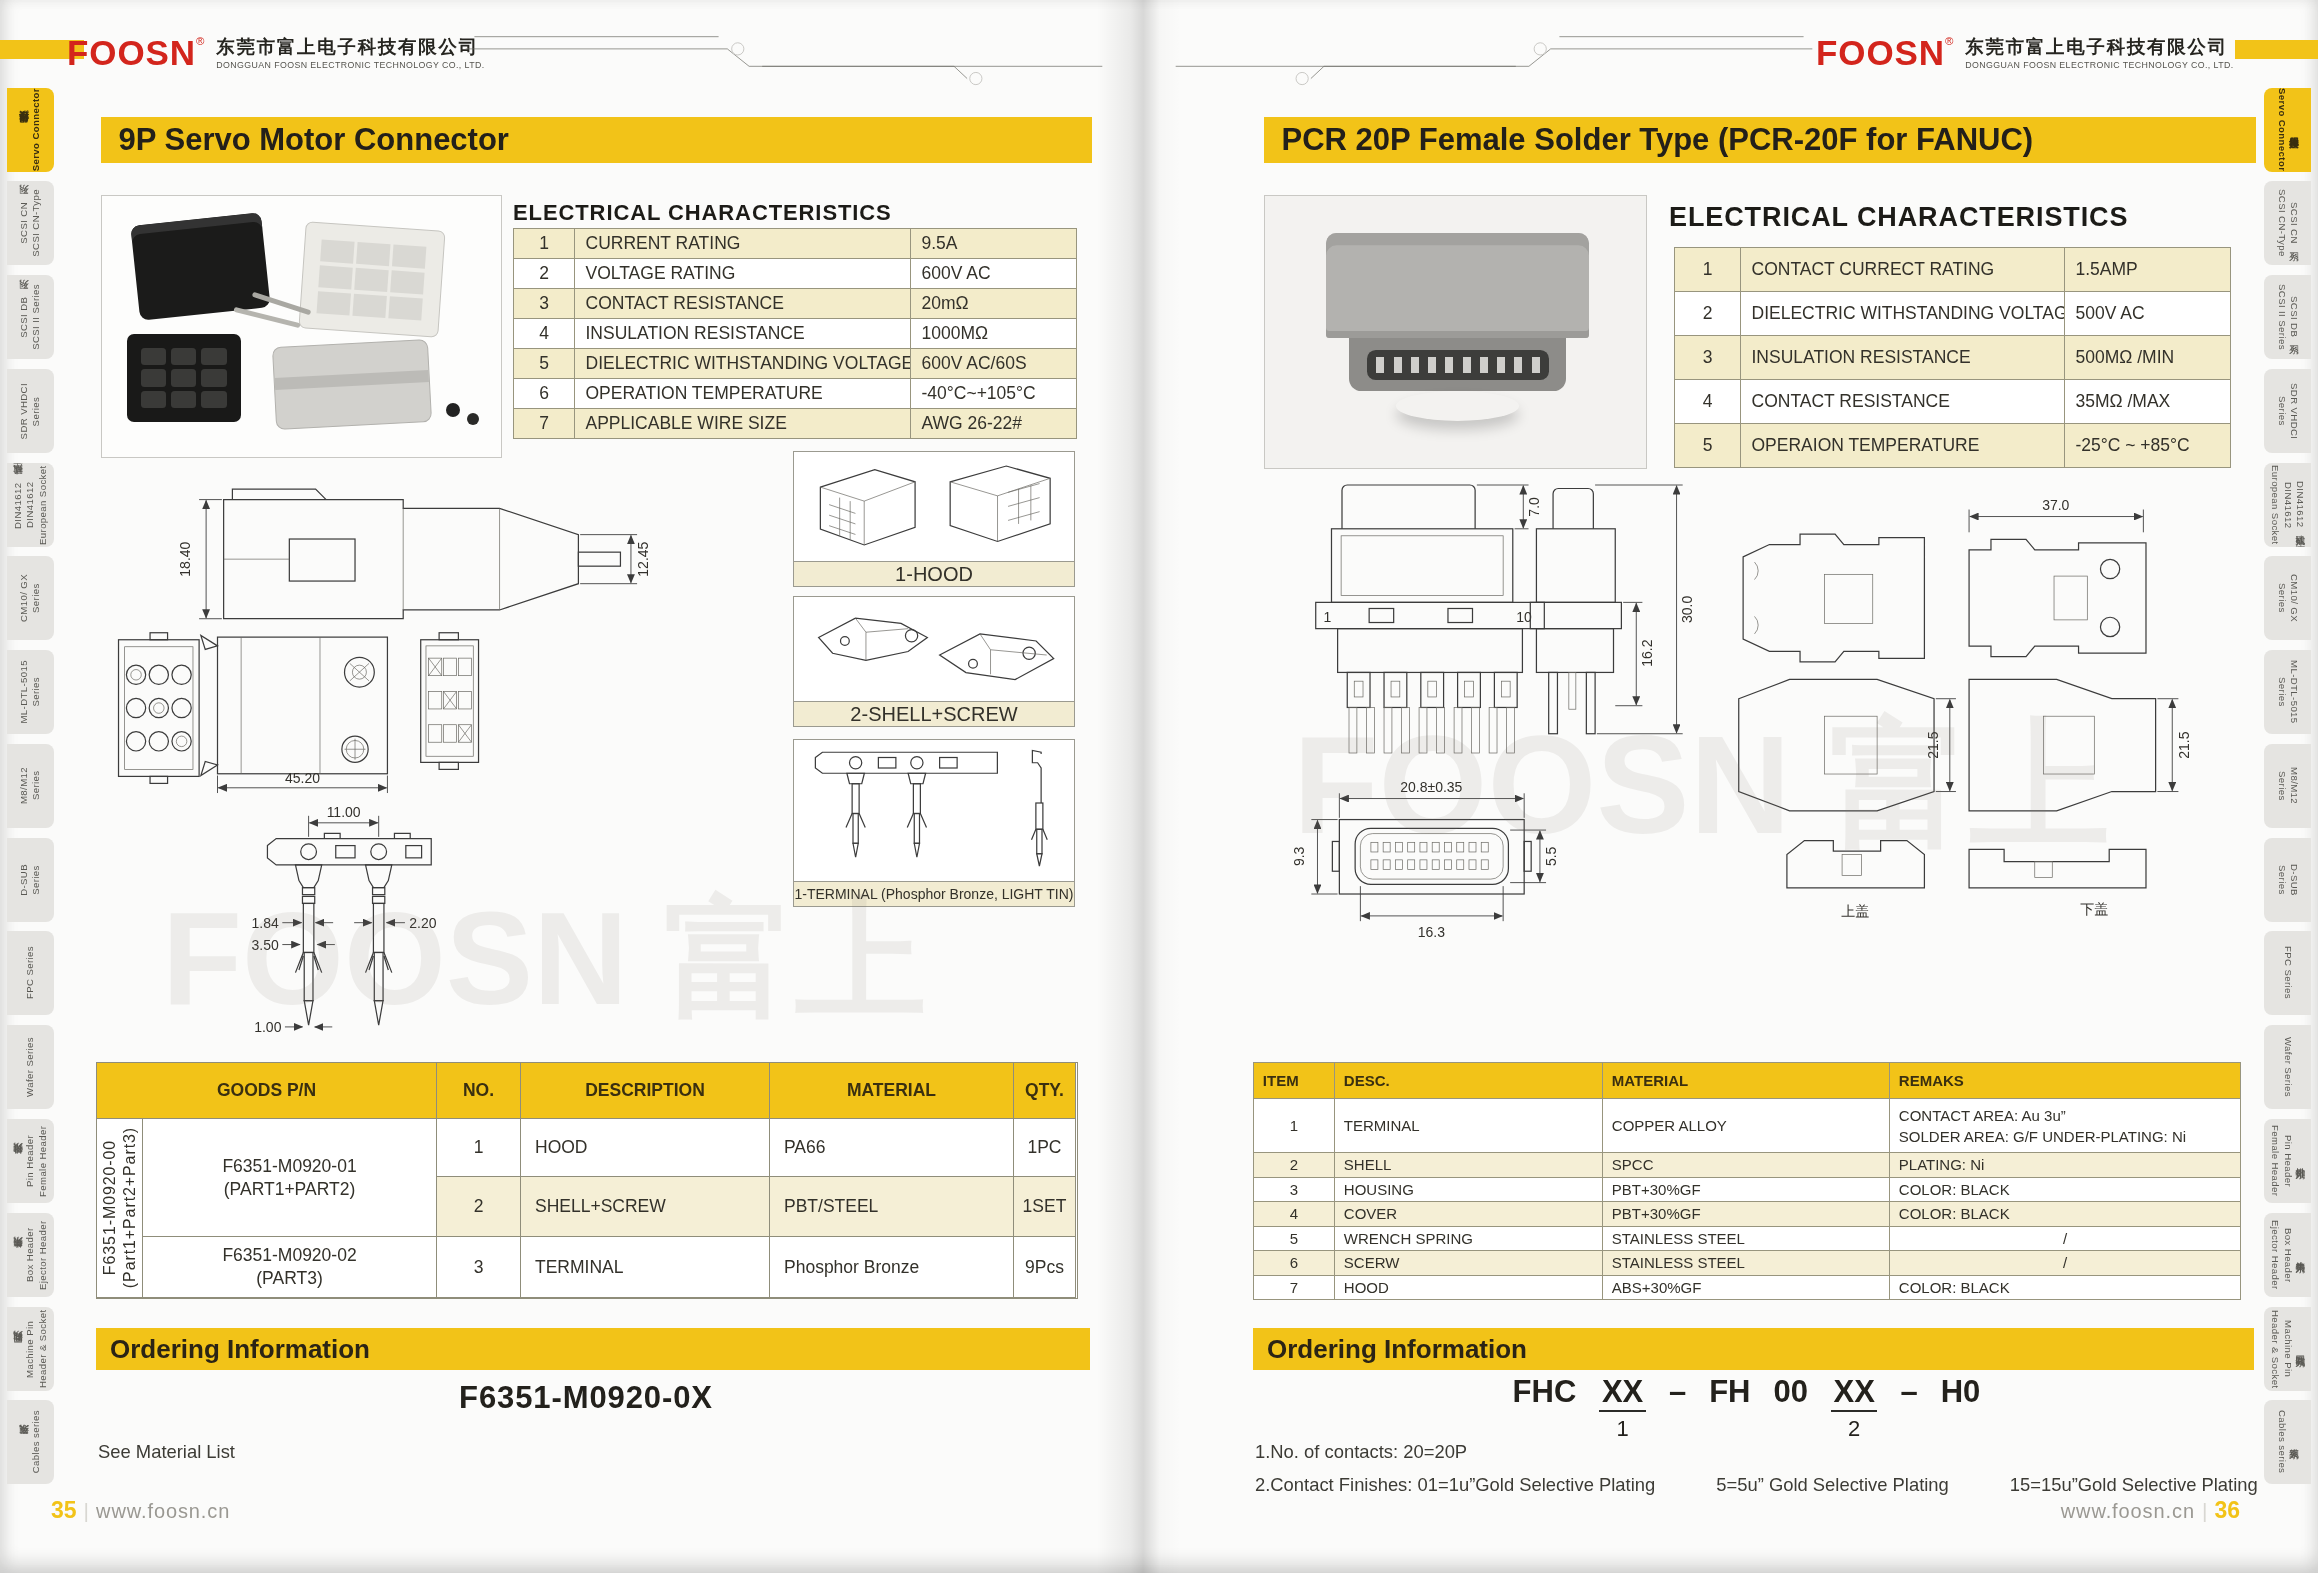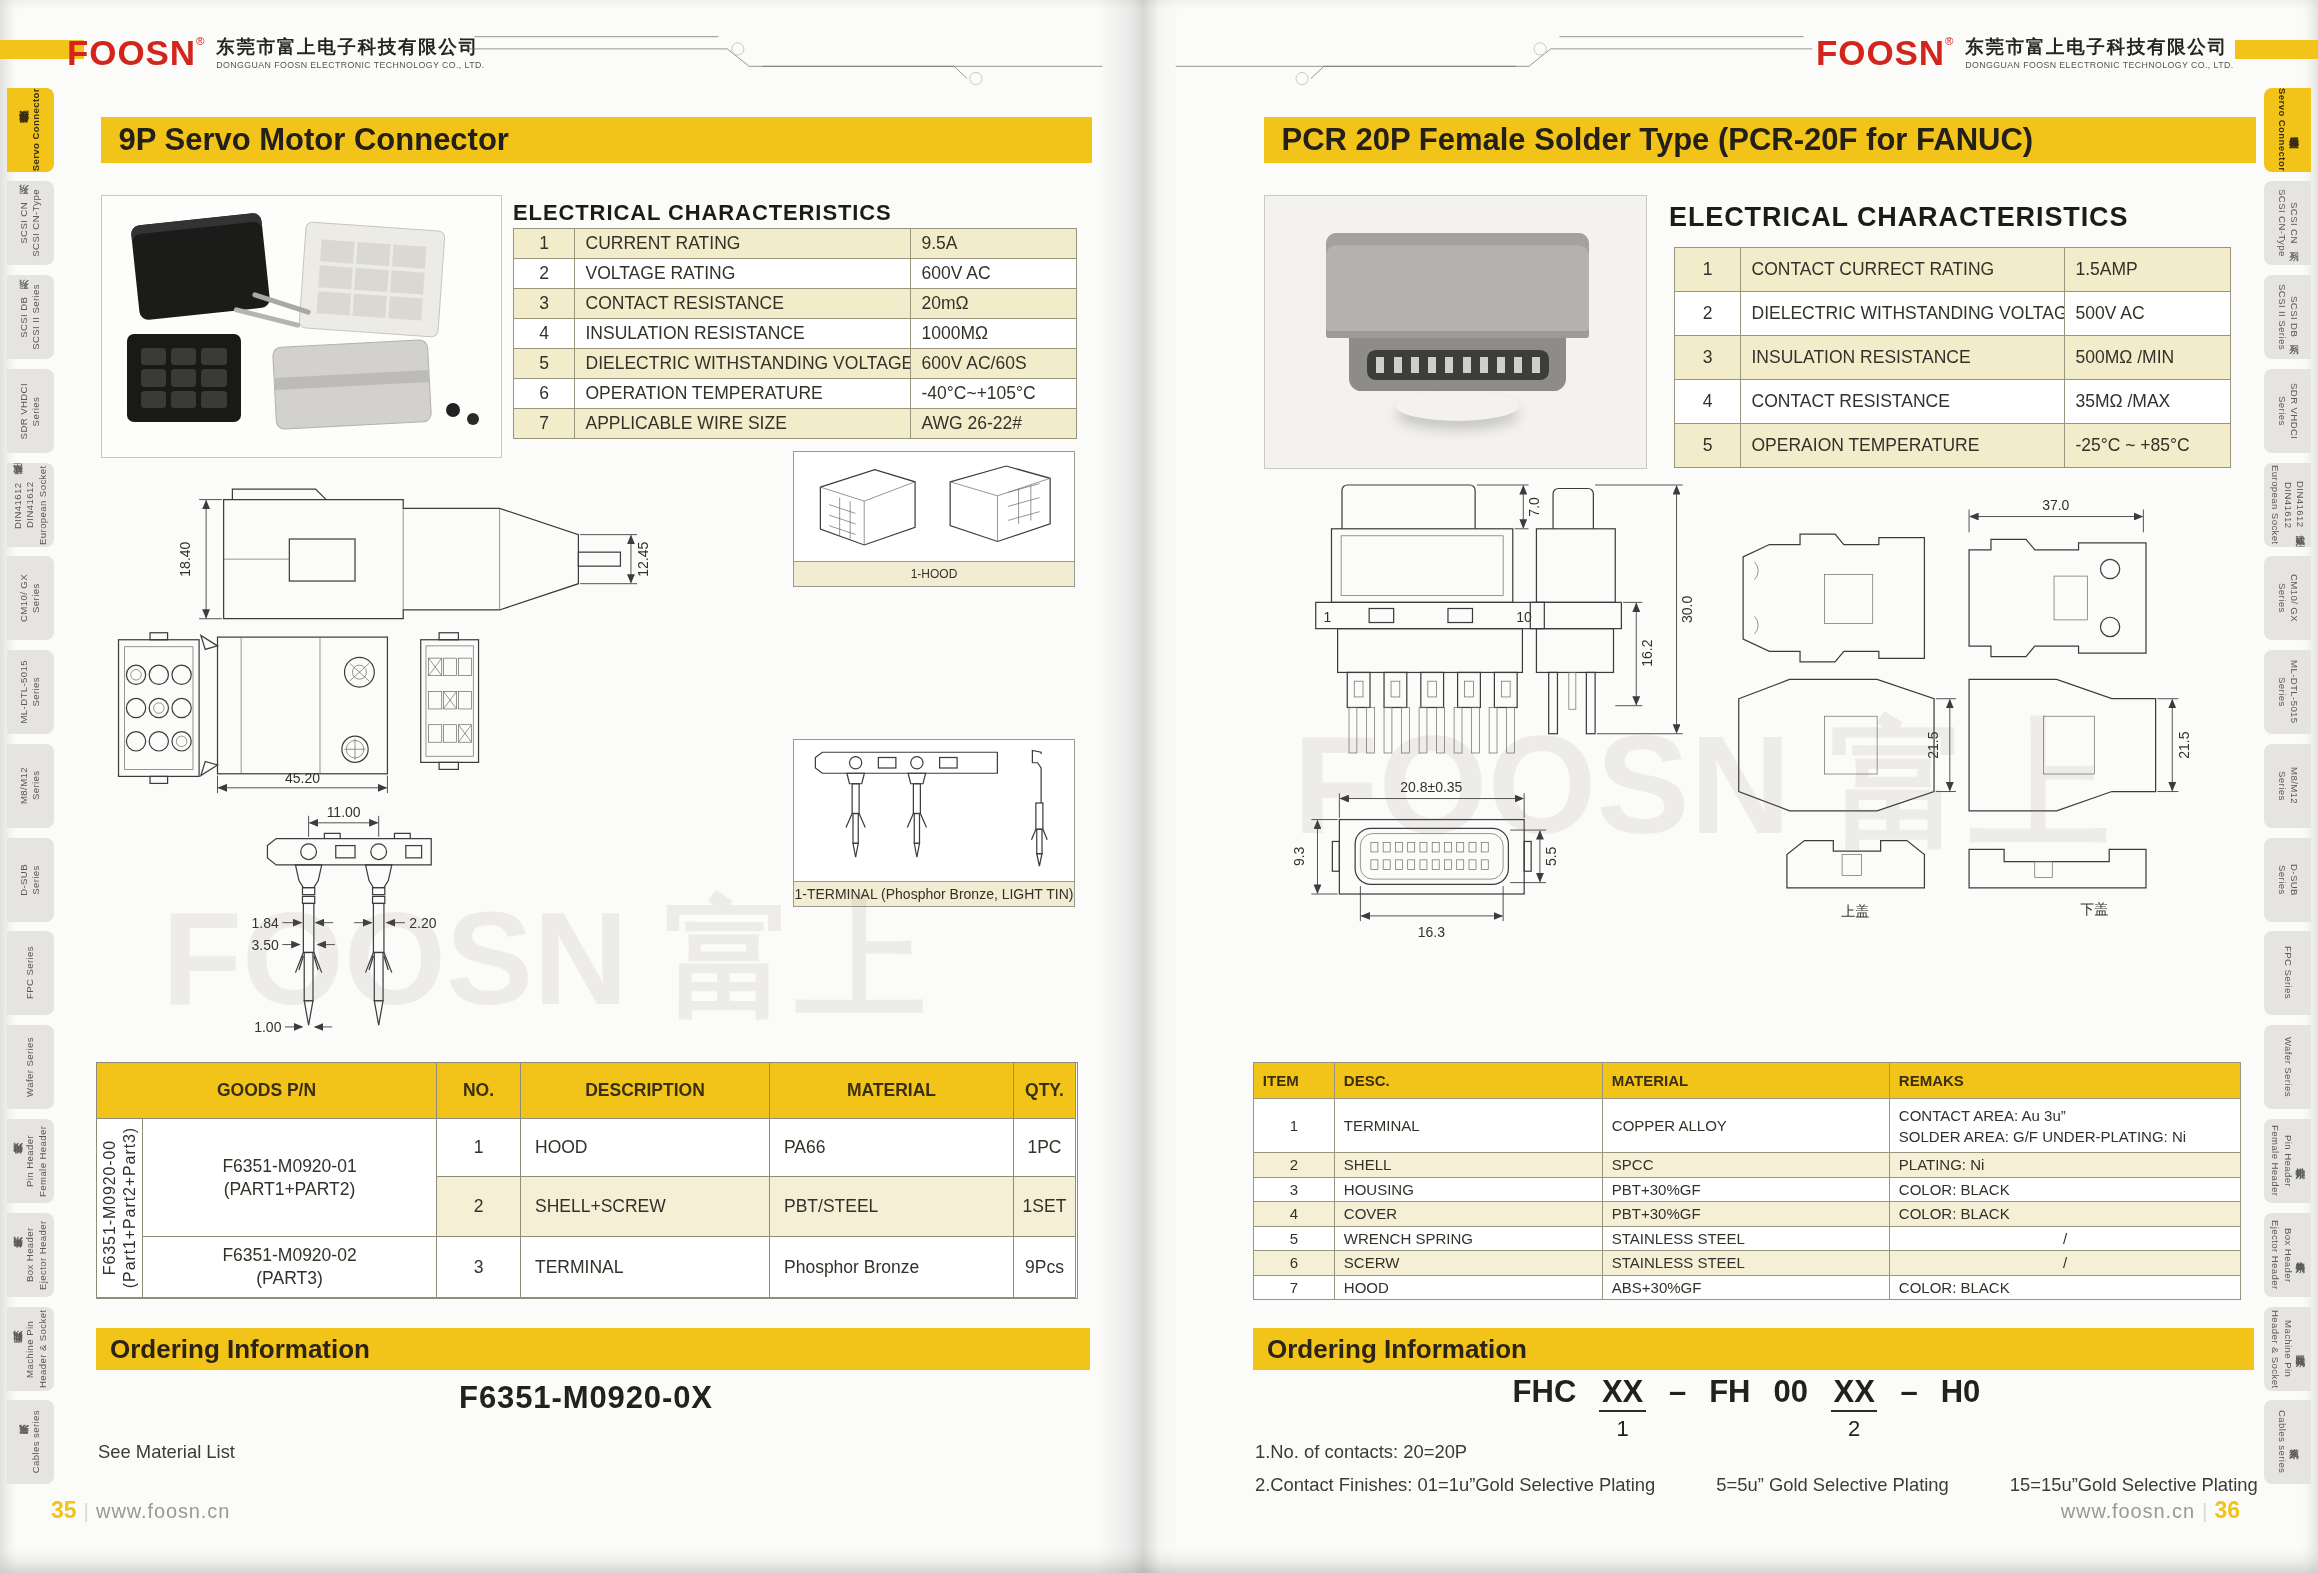--- a/index.html
+++ b/index.html
@@ -35,21 +35,21 @@
          border:1.8px solid #8f8d7a;background:#fff;}
   .gc{border-right:0.9px solid #8f8d7a;border-bottom:0.9px solid #8f8d7a;display:flex;flex-direction:column;align-items:center;justify-content:center;
       font-size:17.5px;color:#33312a;text-align:center;line-height:1.3;}
   .gh{background:#f2c318;color:#3a2f10;font-weight:bold;}
   .gcream{background:#f5efd6;}
   .vert{writing-mode:vertical-rl;transform:rotate(180deg);font-size:16px;line-height:1.25;letter-spacing:0.9px;}
   .vert span{display:block;}
   
   .figbox{border:0.9px solid #9b9a90;background:#fff;}
   .figcap{position:absolute;left:0;right:0;bottom:0;height:24.5px;line-height:24.5px;background:#f2ecd2;border-top:0.9px solid #9b9a90;
-          text-align:center;font-size:12px;color:#33312a;}
+          text-align:center;font-size:20px;color:#33312a;}
   
   .code-big{font-size:31px;font-weight:bold;color:#23211c;text-align:center;letter-spacing:0.9px;}
   .note{font-size:18.4px;color:#3c3b35;}
   .codewrap{display:flex;justify-content:center;gap:23px;font-size:31px;font-weight:bold;color:#23211c;}
   .xx{position:relative;border-bottom:2.6px solid #2b2b28;padding:0 2.6px;}
   .subnum{position:absolute;top:42px;left:50%;transform:translateX(-50%);font-size:22px;font-weight:normal;}
   
   .tab{position:absolute;width:47px;height:84px;background:#e5e4e1;display:flex;align-items:center;justify-content:center;color:#5a5954;overflow:hidden;}
   .tab-r{left:2264px;border-radius:8px 0 0 8px;}
   .tab-l{left:7px;border-radius:0 8px 8px 0;}
@@ -321,20 +321,33 @@
   <div class="abs figbox" style="left:793px;top:451px;width:280px;height:134px;">
     <svg width="279" height="107" viewBox="0 0 318 122">
       <path class="ln" d="M30,40 L92,20 L138,34 L138,86 L80,106 L30,88 Z"></path>
       <path class="thin" d="M30,40 L80,56 L138,34 M80,56 L80,106"></path>
       <path class="thin" d="M40,60 l30,10 M40,72 l30,10 M40,84 l30,10 M52,52 l0,44 M64,56 l0,44"></path>
       <path class="ln" d="M178,34 L242,16 L292,30 L292,82 L232,102 L178,84 Z"></path>
       <path class="thin" d="M178,34 L232,50 L292,30 M232,50 L232,102"></path>
       <path class="thin" d="M244,46 l36,-10 M244,62 l36,-10 M244,78 l36,-10 M256,42 l0,40 M270,38 l0,40"></path>
     </svg>
     <div class="figcap">1-HOOD</div>
+  </div>
+  <div class="abs figbox" style="left:793px;top:596px;width:280px;height:129px;">
+    <svg width="279" height="102" viewBox="0 0 318 116">
+      <path class="ln" d="M28,46 L70,24 L122,30 L152,46 L130,62 L82,72 L44,64 Z"></path>
+      <circle class="ln" cx="134" cy="44" r="7"></circle>
+        <circle class="ln" cx="58" cy="50" r="5"></circle>
+      <path class="thin" d="M70,24 L82,40 L130,36 M82,40 L82,72"></path>
+      <path class="ln" d="M166,66 L212,42 L276,50 L296,70 L252,94 L196,86 Z"></path>
+      <circle class="ln" cx="268" cy="64" r="7"></circle>
+        <circle class="ln" cx="204" cy="76" r="5"></circle>
+      <path class="thin" d="M212,42 L224,60 L288,66 M224,60 L224,88"></path>
+    </svg>
+    <div class="figcap">2-SHELL+SCREW</div>
   </div>
   <div class="abs figbox" style="left:793px;top:739px;width:280px;height:166px;">
     <svg width="279" height="140" viewBox="0 0 318 160">
       <path class="ln" d="M24,20 L32,14 H232 V38 H32 L24,32 Z"></path>
       <circle class="ln" cx="70" cy="26" r="7"></circle>
         <circle class="ln" cx="140" cy="26" r="7"></circle>
       <rect class="ln" x="96" y="20" width="20" height="12"></rect>
         <rect class="ln" x="166" y="20" width="20" height="12"></rect>
       <g class="ln">
         <path d="M60,38 h20 l-3,12 h-14 z"></path>

